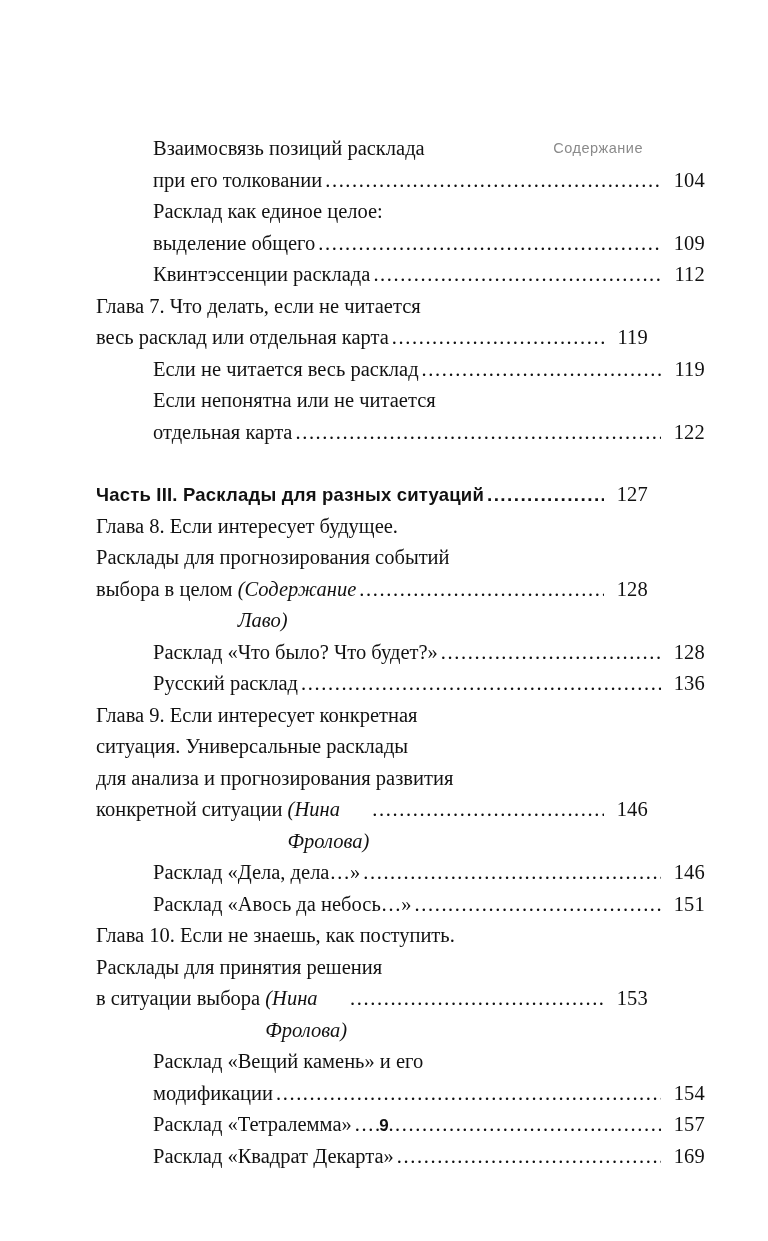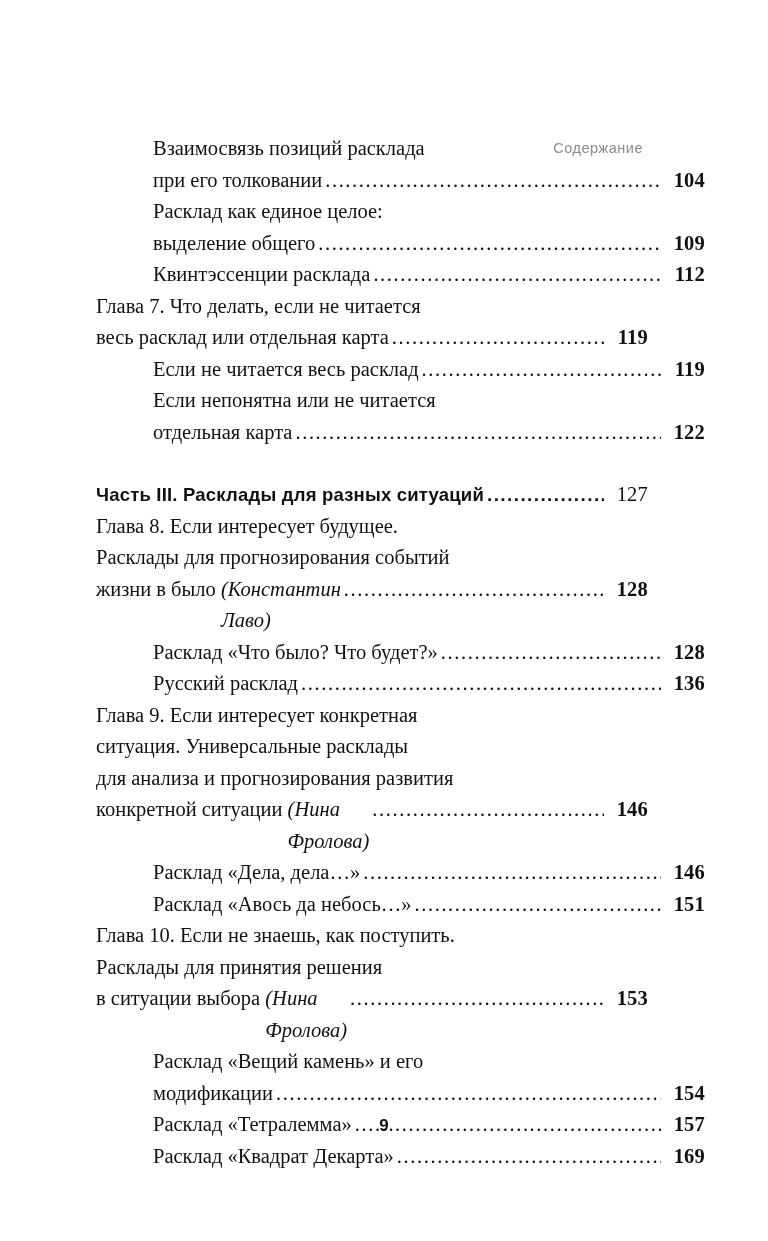--- a/index.html
+++ b/index.html
@@ -63,21 +63,21 @@
     font-size: 20.5px;
     color: #111;
   }
   .line .leader::before {
     content: "........................................................................................................";
   }
   .line .pg {
     flex: 0 0 auto;
     text-align: right;
     min-width: 42px;
-    font-weight: 700;
+    font-weight: 400;
     letter-spacing: 0.2px;
   }
   .line.noleader .txt { flex: 1 1 auto; }
 
   
   .lvl1 { padding-left: 0px; }     
   .lvl2 { padding-left: 57px; }    
   .part {
     font-family: "Liberation Sans", sans-serif;
     font-weight: 700;
@@ -172,22 +172,22 @@
         </div>
       </div>
       <div class="entry">
         <div class="line lvl1 noleader">
           <span class="txt">Глава 8. Если интересует будущее.</span>
         </div>
         <div class="line lvl1 noleader">
           <span class="txt">Расклады для прогнозирования событий</span>
         </div>
         <div class="line lvl1">
-          <span class="txt">жизни в было </span>
-          <span class="ital">(Константин Лаво)</span>
+          <span class="txt">выбора в целом </span>
+          <span class="ital">(Содержание Лаво)</span>
           <span class="leader"></span>
           <span class="pg">128</span>
         </div>
       </div>
       <div class="entry">
         <div class="line lvl2">
           <span class="txt">Расклад «Что было? Что будет?»</span>
           <span class="leader"></span>
           <span class="pg">128</span>
         </div>

